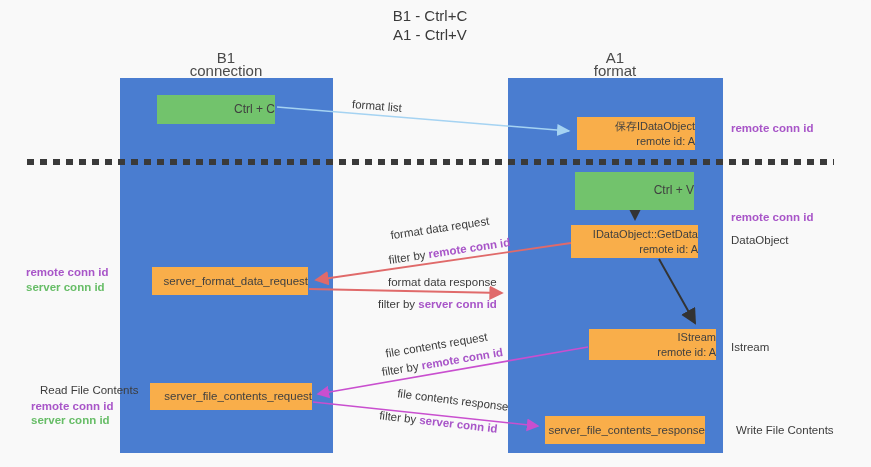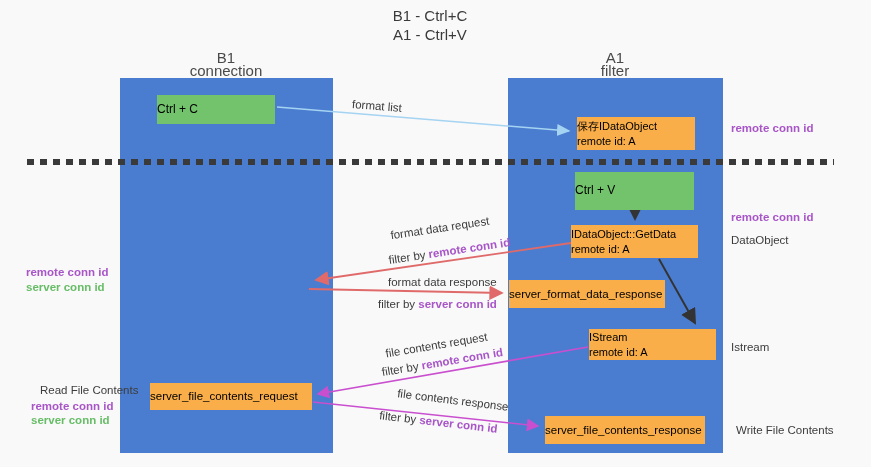--- a/index.html
+++ b/index.html
@@ -14,22 +14,22 @@
   .col-header.left{left:166px;}
   .col-header.right{left:555px;}
 
   .lifeline{position:absolute; top:78px; height:375px; background:#4a7dd0;}
   .lifeline.left{left:120px; width:213px;}
   .lifeline.right{left:508px; width:215px;}
 
   .dashed-divider{position:absolute; left:27px; top:159px; width:807px; height:6px;
       background:repeating-linear-gradient(to right, #3a3a3a 0 7px, transparent 7px 13px);}
 
-  .box{position:absolute; display:flex; flex-direction:column; align-items:flex-start;
-       justify-content:center; color:#000000; text-align:center; line-height:1.3;}
+  .box{position:absolute; display:flex; flex-direction:column; align-items:flex-end;
+       justify-content:center; color:#404040; text-align:center; line-height:1.3;}
   .box.orange{background:#f9ae4a;}
   .box.green{background:#72c36c;}
   .fs12{font-size:12px;} .fs11{font-size:11px;} .fs115{font-size:11.5px;}
 
   .b-ctrl-c{left:157px; top:95px;  width:118px; height:29px;}
   .b-save  {left:577px; top:117px; width:118px; height:33px;}
   .b-ctrl-v{left:575px; top:172px; width:119px; height:38px;}
   .b-getdata{left:571px; top:225px; width:127px; height:33px;}
   .b-fmt-req {left:152px; top:267px; width:156px; height:28px;}
   .b-fmt-resp{left:509px; top:280px; width:156px; height:28px;}
@@ -53,21 +53,21 @@
     <div>B1 - Ctrl+C</div>
     <div>A1 - Ctrl+V</div>
   </div>
 
   <div class="col-header left">
     <div>B1</div>
     <div>connection</div>
   </div>
   <div class="col-header right">
     <div>A1</div>
-    <div>filter</div>
+    <div>format</div>
   </div>
 
   <div class="lifeline left"></div>
   <div class="lifeline right"></div>
 
   <div class="dashed-divider"></div>
 
   <svg class="arrows" width="871" height="467">
     <defs>
       <marker id="m-blue" markerWidth="10" markerHeight="10" refX="8" refY="4" orient="auto">
@@ -103,24 +103,24 @@
 
   <div class="box green fs12 b-ctrl-v">
     <div>Ctrl + V</div>
   </div>
 
   <div class="box orange fs11 b-getdata">
     <div>IDataObject::GetData</div>
     <div>remote id: A</div>
   </div>
 
+  <div class="box orange fs115 b-fmt-req">
+    <div>server_format_data_request</div>
+  </div>
 
-  <div class="box orange fs115 b-fmt-resp">
-    <div>server_format_data_response</div>
-  </div>
 
   <div class="box orange fs11 b-istream">
     <div>IStream</div>
     <div>remote id: A</div>
   </div>
 
   <div class="box orange fs115 b-file-resp">
     <div>server_file_contents_response</div>
   </div>
 

